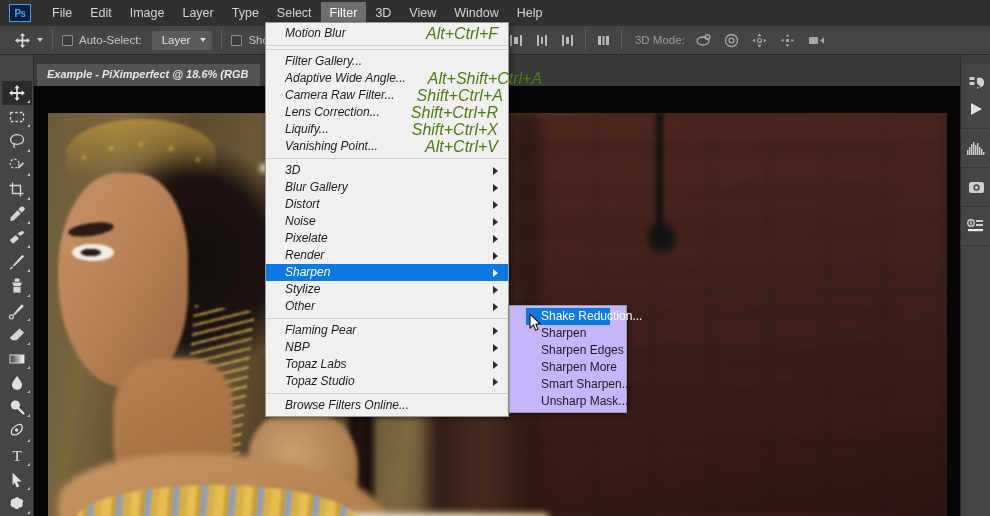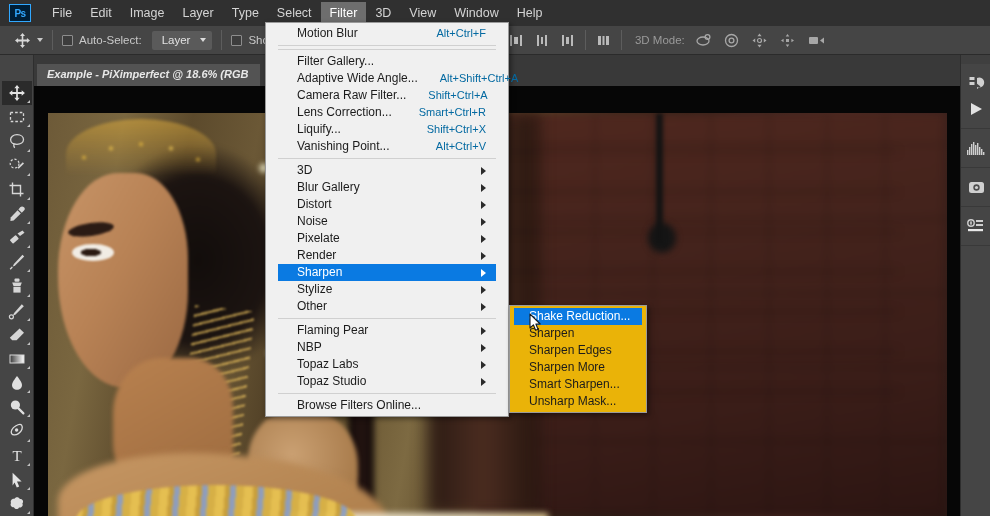--- a/index.html
+++ b/index.html
@@ -198,47 +198,47 @@
     position: absolute; left: 230px; top: 400px; width: 260px; height: 80px;
     background: linear-gradient(120deg, #efe7d4, #ded2b4 60%, #c9ac6e 100%);
     filter: blur(3px);
   }
 
   
   .dropdown {
     position: absolute; left: 265px; top: 22px; width: 244px;
     background: #f0f0f0; border: 1px solid #9a9a9a;
     box-shadow: 2px 2px 5px rgba(0,0,0,.45);
-    padding: 2px 12px; z-index: 40;
+    padding: 2px 0; z-index: 40; font-style: italic;
   }
   .mrow {
     position: relative; height: 17px; line-height: 17px;
     padding: 0 10px 0 19px;
     font-size: 12px; color: #1b1b1b; white-space: nowrap;
     display: flex; align-items: center;
   }
   .mrow.hl { background: #0a7ae2; color: #ffffff; }
   .mrow .sc {
-    margin-left: auto; padding-left: 22px; font-size: 11px; color: #0369a1;
+    margin-left: auto; padding-left: 22px; font-size: 16px; color: #4d7c0f;
   }
   .mrow .arrow {
     margin-left: auto;
     width: 0; height: 0;
     border-top: 4px solid transparent; border-bottom: 4px solid transparent;
     border-left: 5px solid #2b2b2b;
   }
   .mrow.hl .arrow { border-left-color: #ffffff; }
   .msep { height: 1px; background: #d0d0d0; margin: 3px 0; }
 
   
   .submenu {
-    position: absolute; left: 509px; top: 305px; width: 138px;
-    background: #eab308; border: 1px solid #9a9a9a;
+    position: absolute; left: 509px; top: 305px; width: 118px;
+    background: #c4b5fd; border: 1px solid #9a9a9a;
     box-shadow: 2px 2px 5px rgba(0,0,0,.45);
-    padding: 2px 4px; z-index: 50;
+    padding: 2px 16px; z-index: 50;
   }
   .submenu .mrow { padding-left: 15px; }
 
   
   .cursor {
     position: absolute; left: 529px; top: 313px; z-index: 60;
     pointer-events: none;
   }
 </style>
 </head>
@@ -643,21 +643,21 @@
       <div class="mrow">
         <span>Adaptive Wide Angle...</span>
         <span class="sc">Alt+Shift+Ctrl+A</span>
       </div>
       <div class="mrow">
         <span>Camera Raw Filter...</span>
         <span class="sc">Shift+Ctrl+A</span>
       </div>
       <div class="mrow">
         <span>Lens Correction...</span>
-        <span class="sc">Smart+Ctrl+R</span>
+        <span class="sc">Shift+Ctrl+R</span>
       </div>
       <div class="mrow">
         <span>Liquify...</span>
         <span class="sc">Shift+Ctrl+X</span>
       </div>
       <div class="mrow">
         <span>Vanishing Point...</span>
         <span class="sc">Alt+Ctrl+V</span>
       </div>
       <div class="msep"></div>

